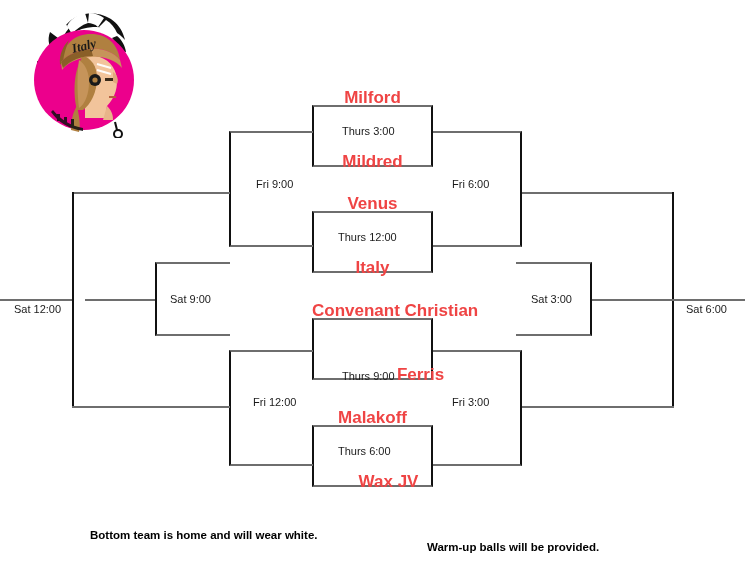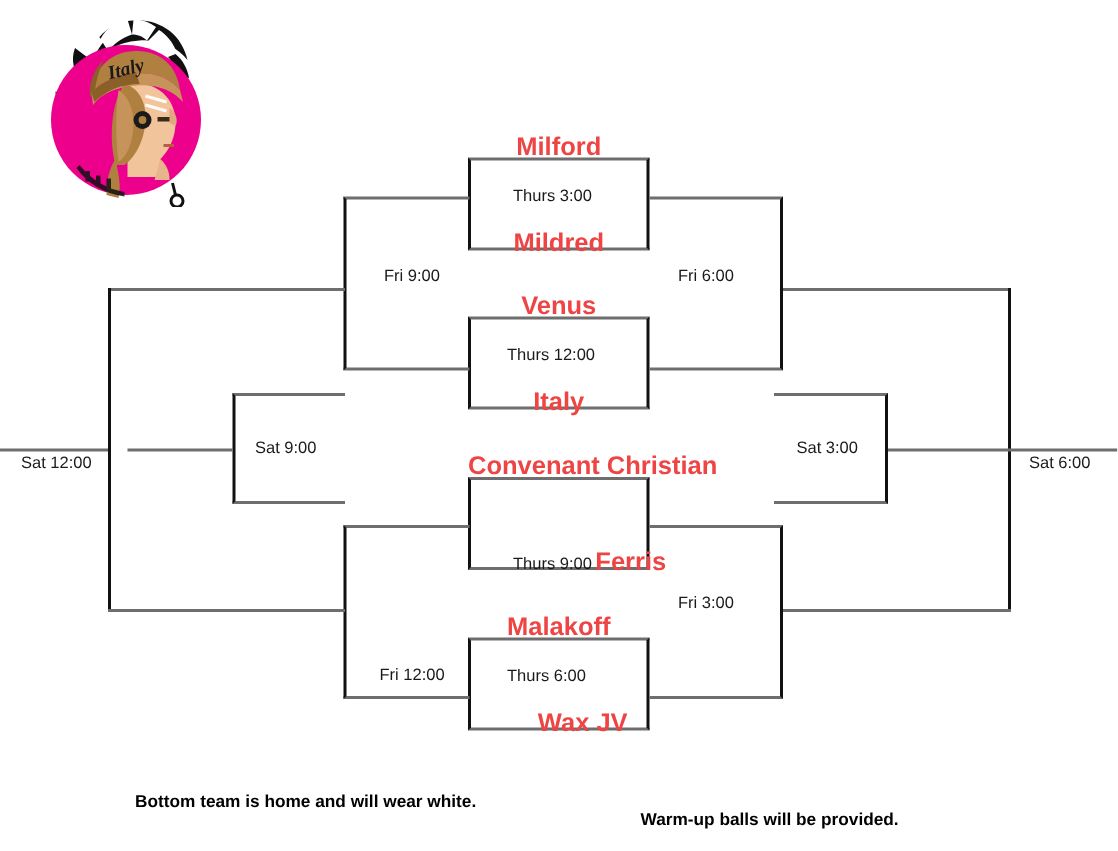--- a/index.html
+++ b/index.html
@@ -212,21 +212,21 @@
   <div class="time-label" style="left:338px; top:445px;">Thurs 6:00</div>
   <div class="team-label" style="left:328px; top:472px; width:121px;">Wax JV</div>
 
   <div class="box-open-right" style="left:229px; top:131px; width:84px; height:116px;"></div>
   <div class="time-label" style="left:256px; top:178px;">Fri 9:00</div>
 
   <div class="box-open-left" style="left:433px; top:131px; width:89px; height:116px;"></div>
   <div class="time-label" style="left:452px; top:178px;">Fri 6:00</div>
 
   <div class="box-open-right" style="left:229px; top:350px; width:84px; height:116px;"></div>
-  <div class="time-label" style="left:253px; top:396px;margin-top:48px;">Fri 12:00</div>
+  <div class="time-label" style="left:253px; top:396px;">Fri 12:00</div>
 
   <div class="box-open-left" style="left:433px; top:350px; width:89px; height:116px;"></div>
   <div class="time-label" style="left:452px; top:396px;">Fri 3:00</div>
 
   <div class="box-open-right" style="left:155px; top:262px; width:75px; height:74px;"></div>
   <div class="time-label" style="left:170px; top:293px;">Sat 9:00</div>
 
   <div class="hline" style="left:85px; top:299px; width:70px;"></div>
 
   <div class="box-open-left" style="left:516px; top:262px; width:76px; height:74px;"></div>

